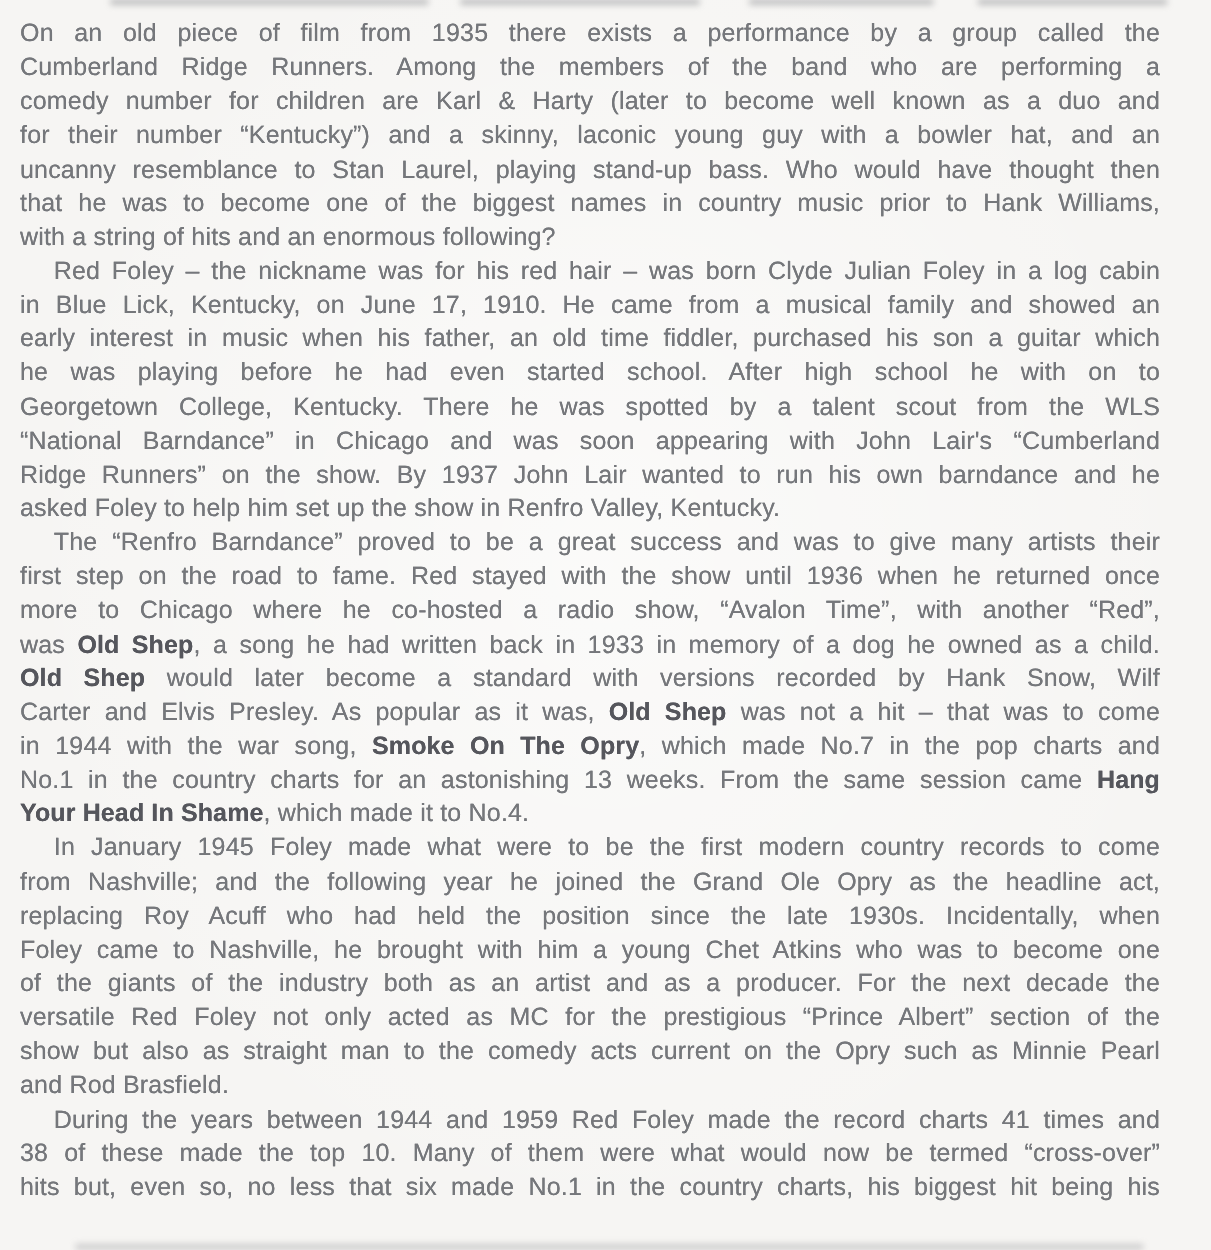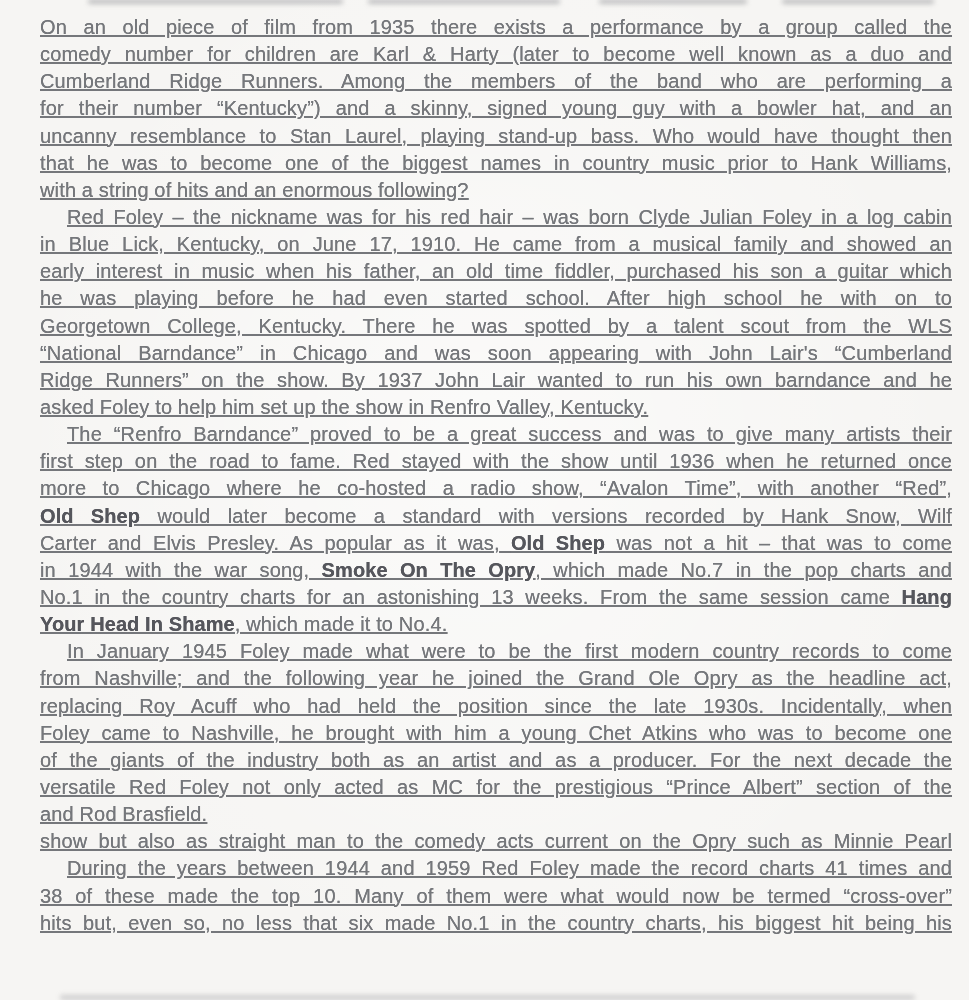--- a/index.html
+++ b/index.html
@@ -11,29 +11,28 @@
     background: #f6f5f3;
     font-family: "Liberation Sans", sans-serif;
   }
   .scan-page {
     position: absolute;
     inset: 0;
     background: radial-gradient(ellipse at 50% 45%, rgba(255,255,255,0.55) 0%, rgba(240,239,236,0.0) 70%);
   }
   .text-block {
     position: absolute;
-    left: 40px;
+    left: 16px;
     top: 14px;
     width: 912px;
     color: #75777b;
     font-size: 20px;
     letter-spacing: 0.15px;
     filter: blur(0.3px);
     text-shadow: 0 0 0.45px currentColor;
-    text-decoration: underline;
   }
   .line {
     height: 27.15px;
     line-height: 27.15px;
     text-align: justify;
     text-align-last: justify;
     overflow: hidden;
     white-space: nowrap;
   }
   .line { white-space: normal; }
@@ -57,47 +56,48 @@
 <body style="background: rgb(246, 245, 243);">
 
 <div class="scan-page">
   <div class="smudge s1"></div>
   <div class="smudge s2"></div>
   <div class="smudge s3"></div>
   <div class="smudge s4"></div>
   <div class="smudge s5"></div>
   <div class="text-block" style="color: rgb(117, 119, 123);">
       <div class="line">On an old piece of film from 1935 there exists a performance by a group called the</div>
+      <div class="line">Cumberland Ridge Runners. Among the members of the band who are performing a</div>
       <div class="line">comedy number for children are Karl &amp; Harty (later to become well known as a duo and</div>
-      <div class="line">Cumberland Ridge Runners. Among the members of the band who are performing a</div>
-      <div class="line">for their number “Kentucky”) and a skinny, signed young guy with a bowler hat, and an</div>
+      <div class="line">for their number “Kentucky”) and a skinny, laconic young guy with a bowler hat, and an</div>
       <div class="line">uncanny resemblance to Stan Laurel, playing stand-up bass. Who would have thought then</div>
       <div class="line">that he was to become one of the biggest names in country music prior to Hank Williams,</div>
       <div class="line para-end">with a string of hits and an enormous following?</div>
       <div class="line indent">Red Foley – the nickname was for his red hair – was born Clyde Julian Foley in a log cabin</div>
       <div class="line">in Blue Lick, Kentucky, on June 17, 1910. He came from a musical family and showed an</div>
       <div class="line">early interest in music when his father, an old time fiddler, purchased his son a guitar which</div>
       <div class="line">he was playing before he had even started school. After high school he with on to</div>
       <div class="line">Georgetown College, Kentucky. There he was spotted by a talent scout from the WLS</div>
       <div class="line">“National Barndance” in Chicago and was soon appearing with John Lair's “Cumberland</div>
       <div class="line">Ridge Runners” on the show. By 1937 John Lair wanted to run his own barndance and he</div>
       <div class="line para-end">asked Foley to help him set up the show in Renfro Valley, Kentucky.</div>
       <div class="line indent">The “Renfro Barndance” proved to be a great success and was to give many artists their</div>
       <div class="line">first step on the road to fame. Red stayed with the show until 1936 when he returned once</div>
       <div class="line">more to Chicago where he co-hosted a radio show, “Avalon Time”, with another “Red”,</div>
+      <div class="line">was <b style="color: rgb(85, 86, 92);">Old Shep</b>, a song he had written back in 1933 in memory of a dog he owned as a child.</div>
       <div class="line"><b style="color: rgb(85, 86, 92);">Old Shep</b> would later become a standard with versions recorded by Hank Snow, Wilf</div>
       <div class="line">Carter and Elvis Presley. As popular as it was, <b style="color: rgb(85, 86, 92);">Old Shep</b> was not a hit – that was to come</div>
       <div class="line">in 1944 with the war song, <b style="color: rgb(85, 86, 92);">Smoke On The Opry</b>, which made No.7 in the pop charts and</div>
       <div class="line">No.1 in the country charts for an astonishing 13 weeks. From the same session came <b style="color: rgb(85, 86, 92);">Hang</b></div>
       <div class="line para-end"><b style="color: rgb(85, 86, 92);">Your Head In Shame</b>, which made it to No.4.</div>
       <div class="line indent">In January 1945 Foley made what were to be the first modern country records to come</div>
       <div class="line">from Nashville; and the following year he joined the Grand Ole Opry as the headline act,</div>
       <div class="line">replacing Roy Acuff who had held the position since the late 1930s. Incidentally, when</div>
       <div class="line">Foley came to Nashville, he brought with him a young Chet Atkins who was to become one</div>
       <div class="line">of the giants of the industry both as an artist and as a producer. For the next decade the</div>
       <div class="line">versatile Red Foley not only acted as MC for the prestigious “Prince Albert” section of the</div>
+      <div class="line">show but also as straight man to the comedy acts current on the Opry such as Minnie Pearl</div>
       <div class="line para-end">and Rod Brasfield.</div>
-      <div class="line">show but also as straight man to the comedy acts current on the Opry such as Minnie Pearl</div>
       <div class="line indent">During the years between 1944 and 1959 Red Foley made the record charts 41 times and</div>
       <div class="line">38 of these made the top 10. Many of them were what would now be termed “cross-over”</div>
       <div class="line">hits but, even so, no less that six made No.1 in the country charts, his biggest hit being his</div>
     </div>
 </div>
 
 </body></html>

